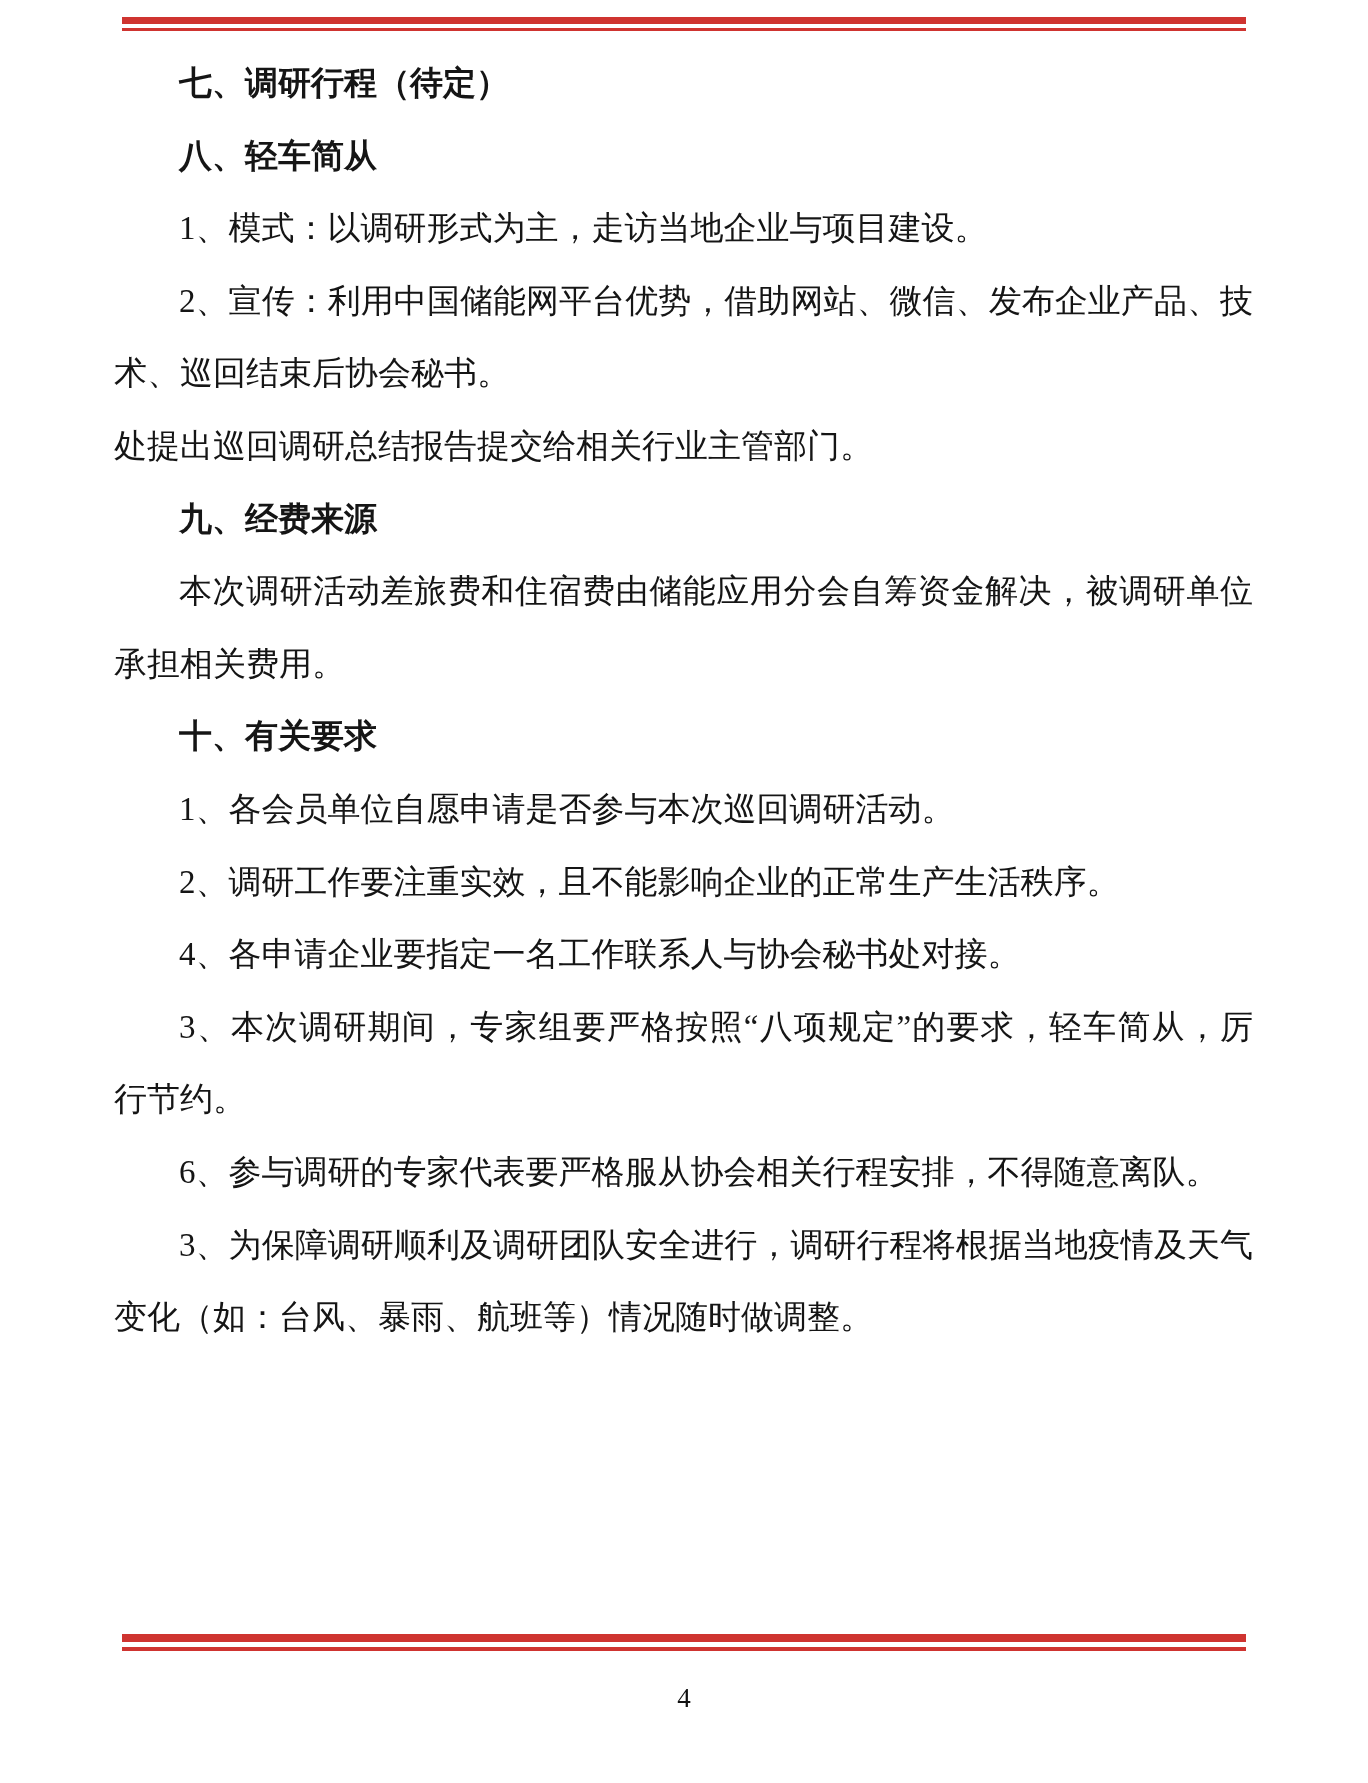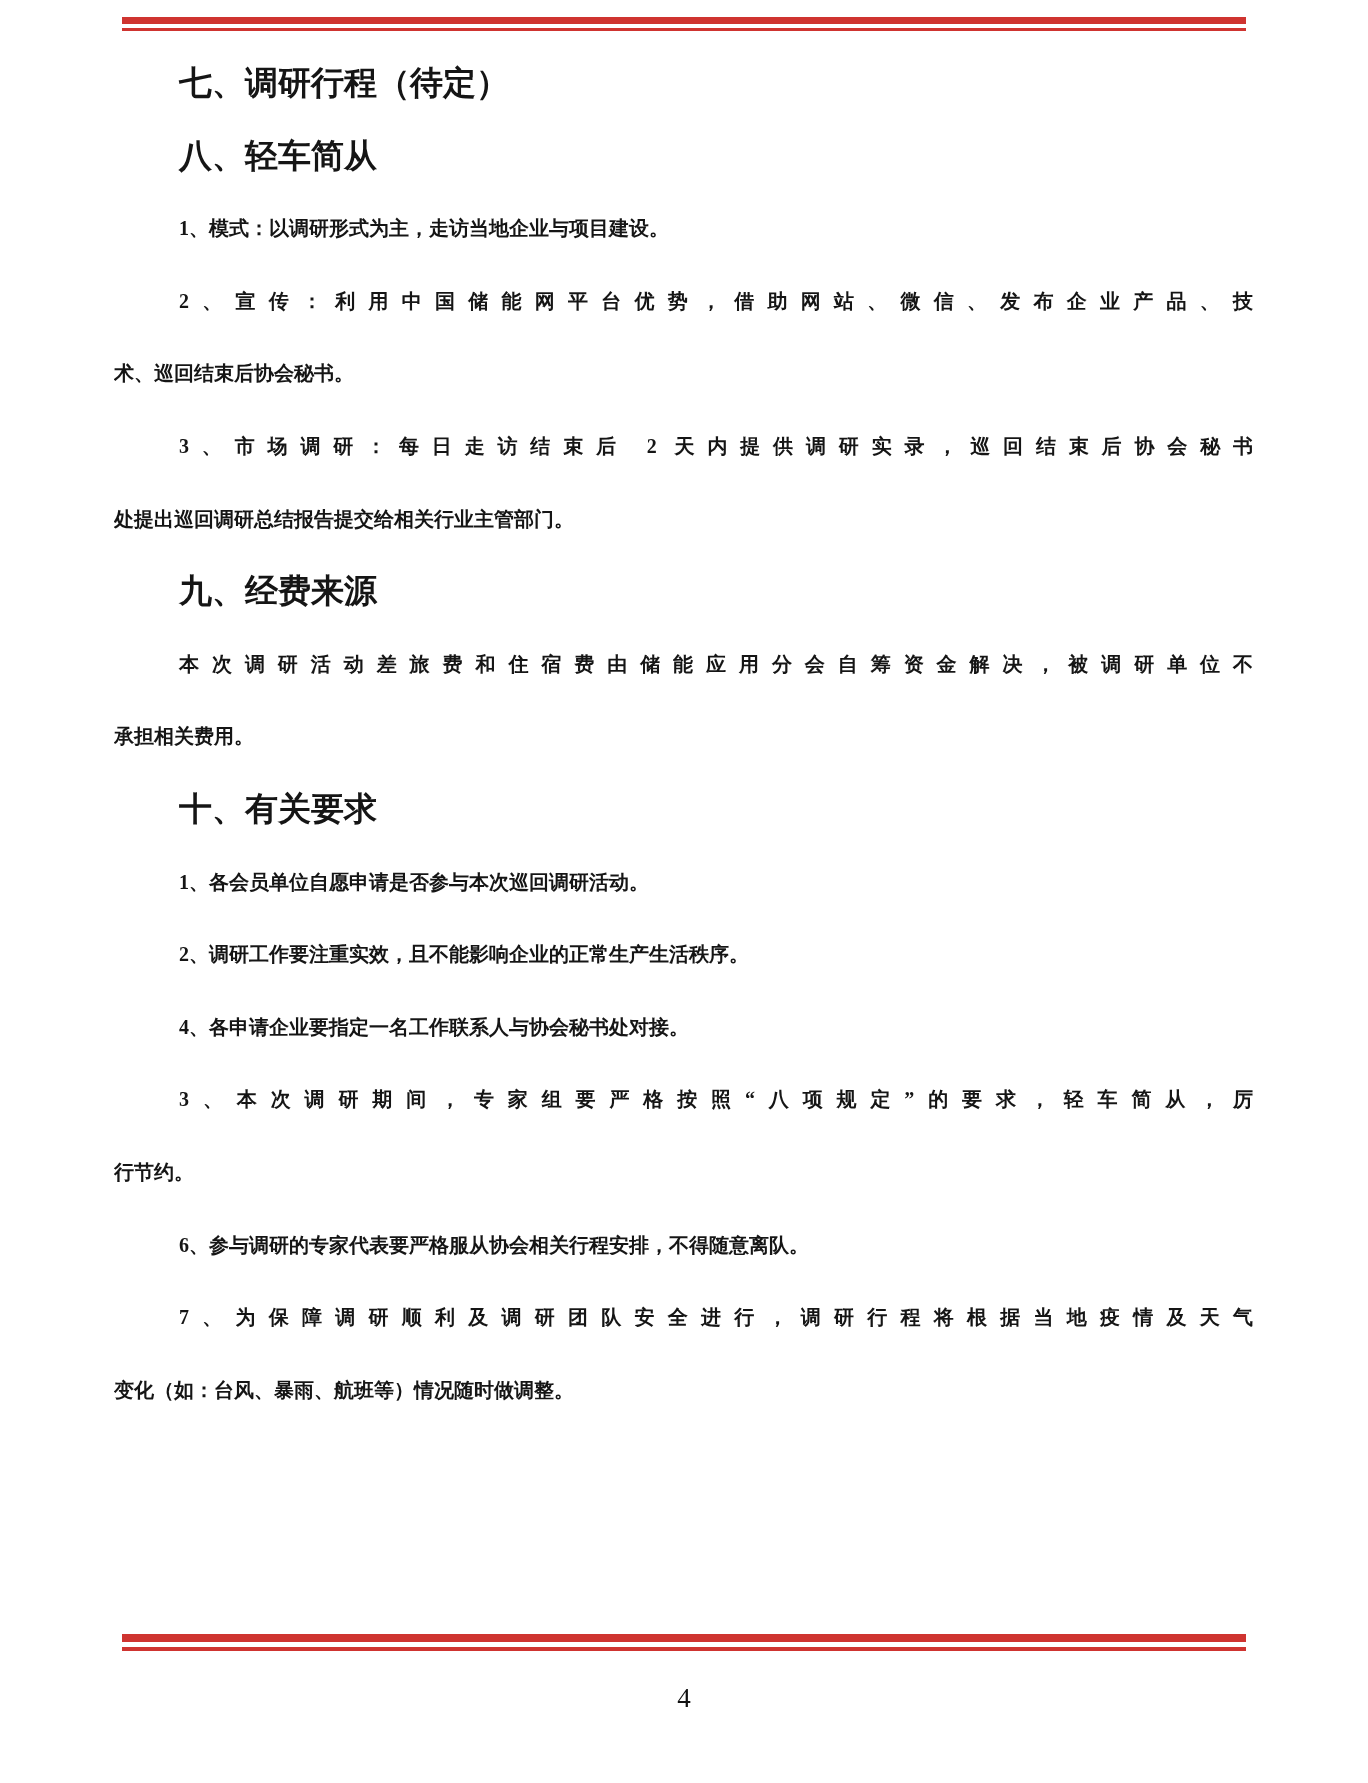--- a/index.html
+++ b/index.html
@@ -14,24 +14,23 @@
   .rule.thick { height:7px; }
   .rule.thin  { height:3px; }
   #rule-top-thick    { top:17px; }
   #rule-top-thin     { top:28px; }
   #rule-bottom-thick { top:1634px; height:8px; }
   #rule-bottom-thin  { top:1647px; height:4px; }
 
   .content { position:absolute; left:114px; top:47px; width:1139px; }
   .line {
     height:72.6px; line-height:72.6px;
-    font-size:20px; letter-spacing:0;
+    font-size:33px; letter-spacing:0;
     white-space:normal; overflow:hidden;
     text-align:left;
-    font-weight:bold;
   }
   .line.indent { text-indent:65px; }
   .line.justify { text-align:justify; text-align-last:justify; }
   .line.heading {
     font-family:"Liberation Sans","DejaVu Sans",sans-serif;
     font-weight:bold; font-size:33px;
   }
   .page-number {
     position:absolute; left:0; top:1678px; width:1368px;
     text-align:center; font-size:27px; line-height:40px;
@@ -45,33 +44,32 @@
 <div class="page">
   <div class="rule thick" id="rule-top-thick"></div>
   <div class="rule thin" id="rule-top-thin"></div>
 
   <div class="content">
       <div class="line heading indent">七、调研行程（待定）</div>
       <div class="line heading indent">八、轻车简从</div>
       <div class="line body indent">1、模式：以调研形式为主，走访当地企业与项目建设。</div>
       <div class="line body indent justify">2、宣传：利用中国储能网平台优势，借助网站、微信、发布企业产品、技</div>
       <div class="line body">术、巡回结束后协会秘书。</div>
-      <div class="line body indent justify">3、市场调研：每日走访结束后 2 天内提供调研实录，巡回结束后协会秘书</div>
       <div class="line body">处提出巡回调研总结报告提交给相关行业主管部门。</div>
       <div class="line heading indent">九、经费来源</div>
       <div class="line body indent justify">本次调研活动差旅费和住宿费由储能应用分会自筹资金解决，被调研单位不</div>
       <div class="line body">承担相关费用。</div>
       <div class="line heading indent">十、有关要求</div>
       <div class="line body indent">1、各会员单位自愿申请是否参与本次巡回调研活动。</div>
       <div class="line body indent">2、调研工作要注重实效，且不能影响企业的正常生产生活秩序。</div>
       <div class="line body indent">4、各申请企业要指定一名工作联系人与协会秘书处对接。</div>
       <div class="line body indent justify">3、本次调研期间，专家组要严格按照“八项规定”的要求，轻车简从，厉</div>
       <div class="line body">行节约。</div>
       <div class="line body indent">6、参与调研的专家代表要严格服从协会相关行程安排，不得随意离队。</div>
-      <div class="line body indent justify">7、为保障调研顺利及调研团队安全进行，调研行程将根据当地疫情及天气</div>
+      <div class="line body indent justify">3、为保障调研顺利及调研团队安全进行，调研行程将根据当地疫情及天气</div>
       <div class="line body">变化（如：台风、暴雨、航班等）情况随时做调整。</div>
     </div>
 
   <div class="rule thick" id="rule-bottom-thick"></div>
   <div class="rule thin" id="rule-bottom-thin"></div>
 
   <div class="page-number">4</div>
 </div>
 
 </body></html>

